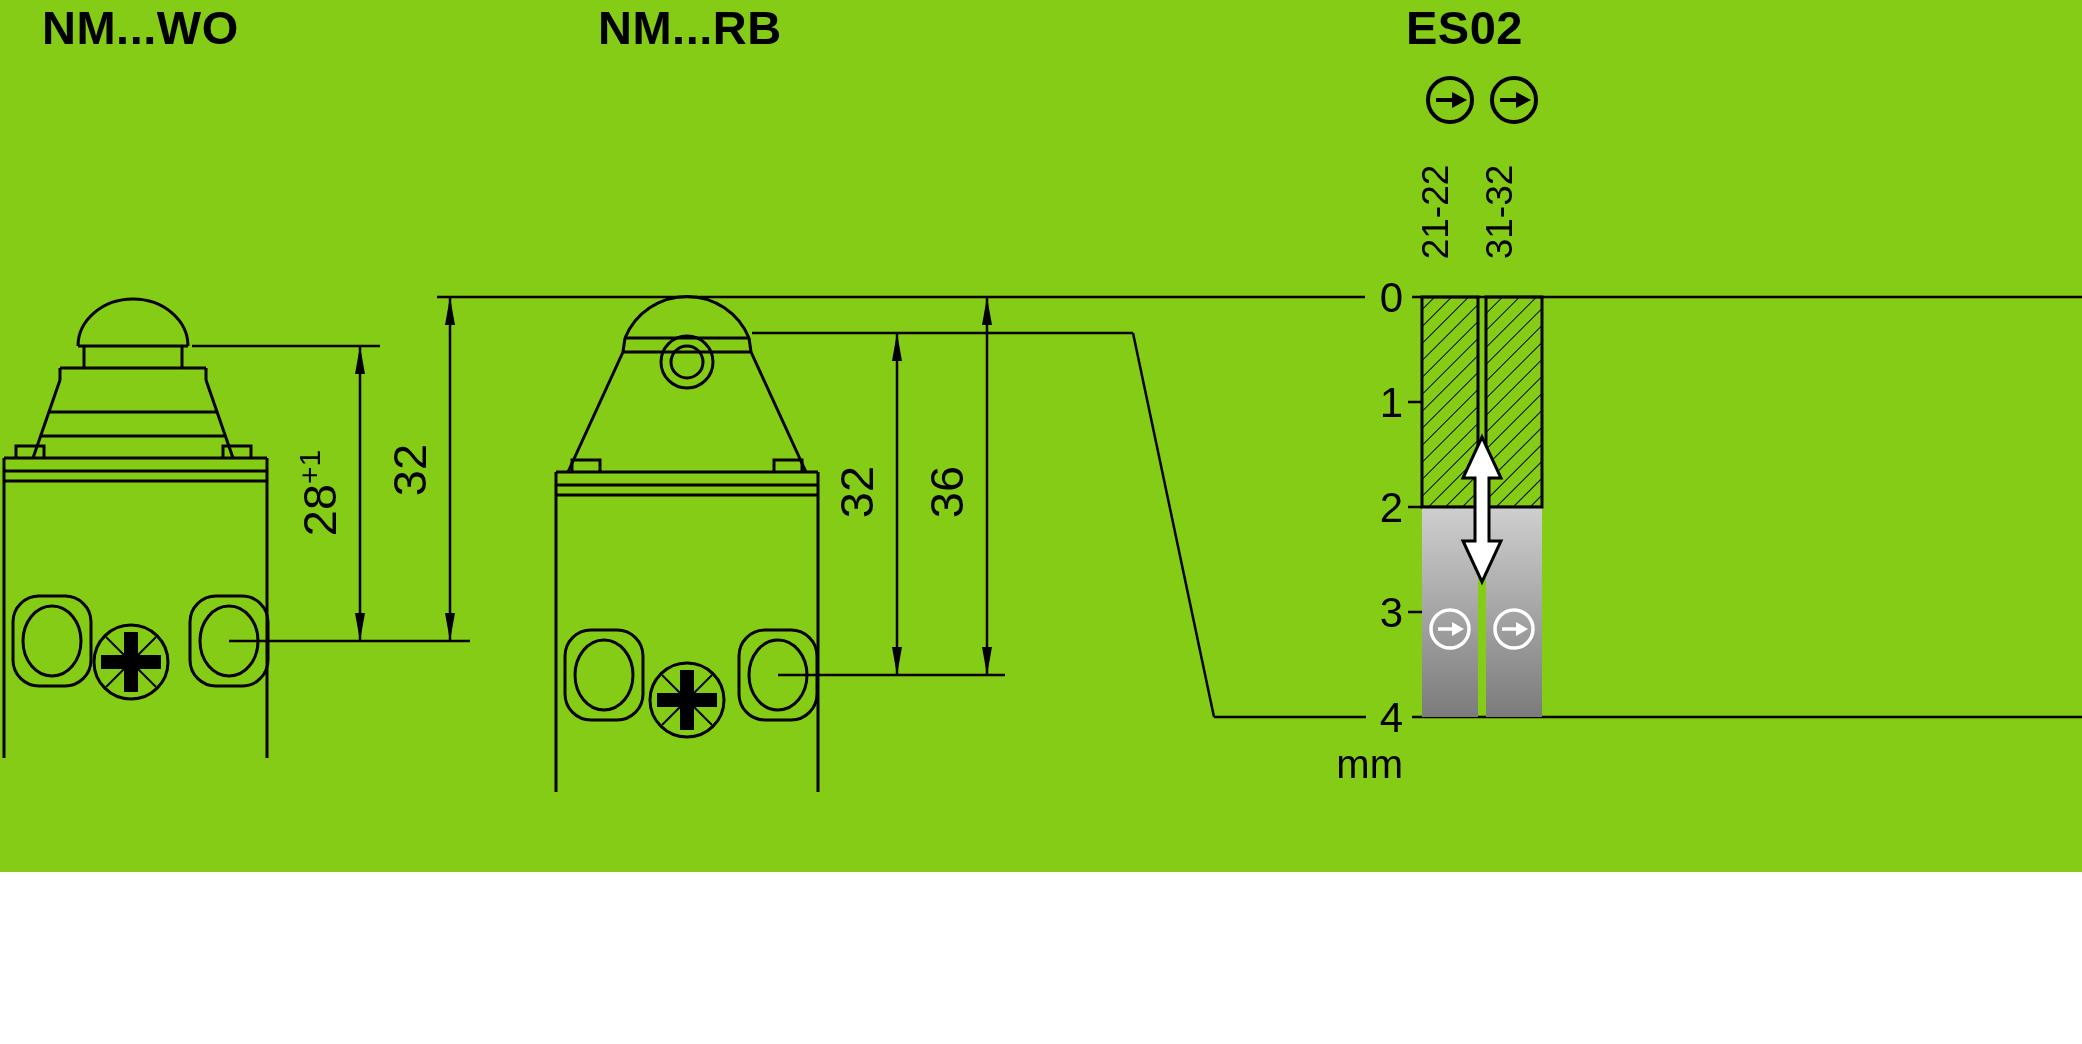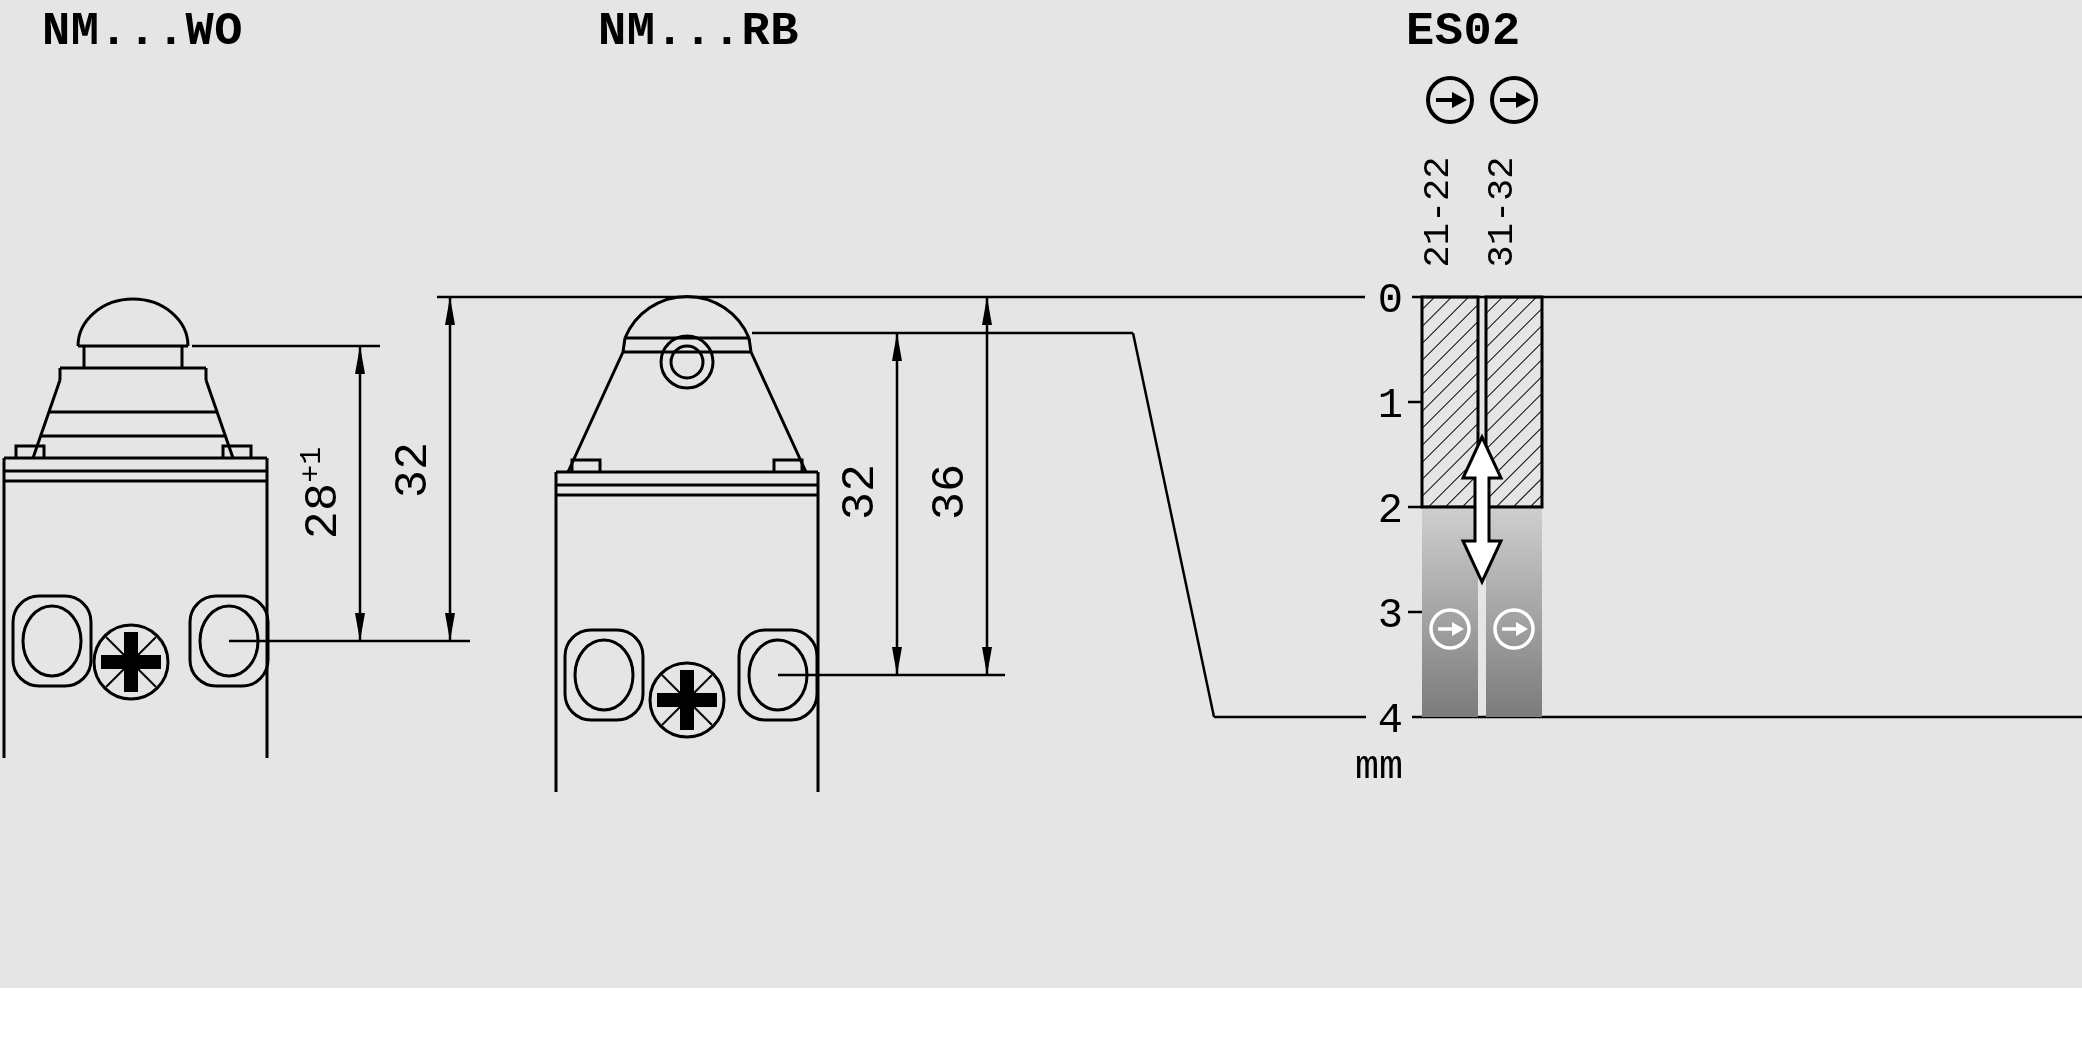--- a/index.html
+++ b/index.html
@@ -1,16 +1,16 @@
 <!DOCTYPE html>
 <html><head>
 <meta charset="utf-8">
 <style>
   html,body{margin:0;padding:0;background:#fff;}
-  .canvas{position:relative;width:2082px;height:988px;background:#e5e5e5;font-family:Liberation Mono, monospace;overflow:hidden;}
+  .canvas{position:relative;width:2082px;height:872px;background:#84cc16;font-family:Liberation Sans, sans-serif;overflow:hidden;}
   svg{display:block;}
   text{fill:#000;}
   .title{font-size:47px;font-weight:bold;letter-spacing:0.5px;}
   .dim-label{font-size:47px;}
   .tol{font-size:30px;}
   .scale-label{font-size:42px;}
   .unit-label{font-size:40px;}
   .contact-label{font-size:37px;}
   .ln{stroke:#000;stroke-width:3;fill:none;}
   .thin{stroke:#000;stroke-width:2.5;fill:none;}

